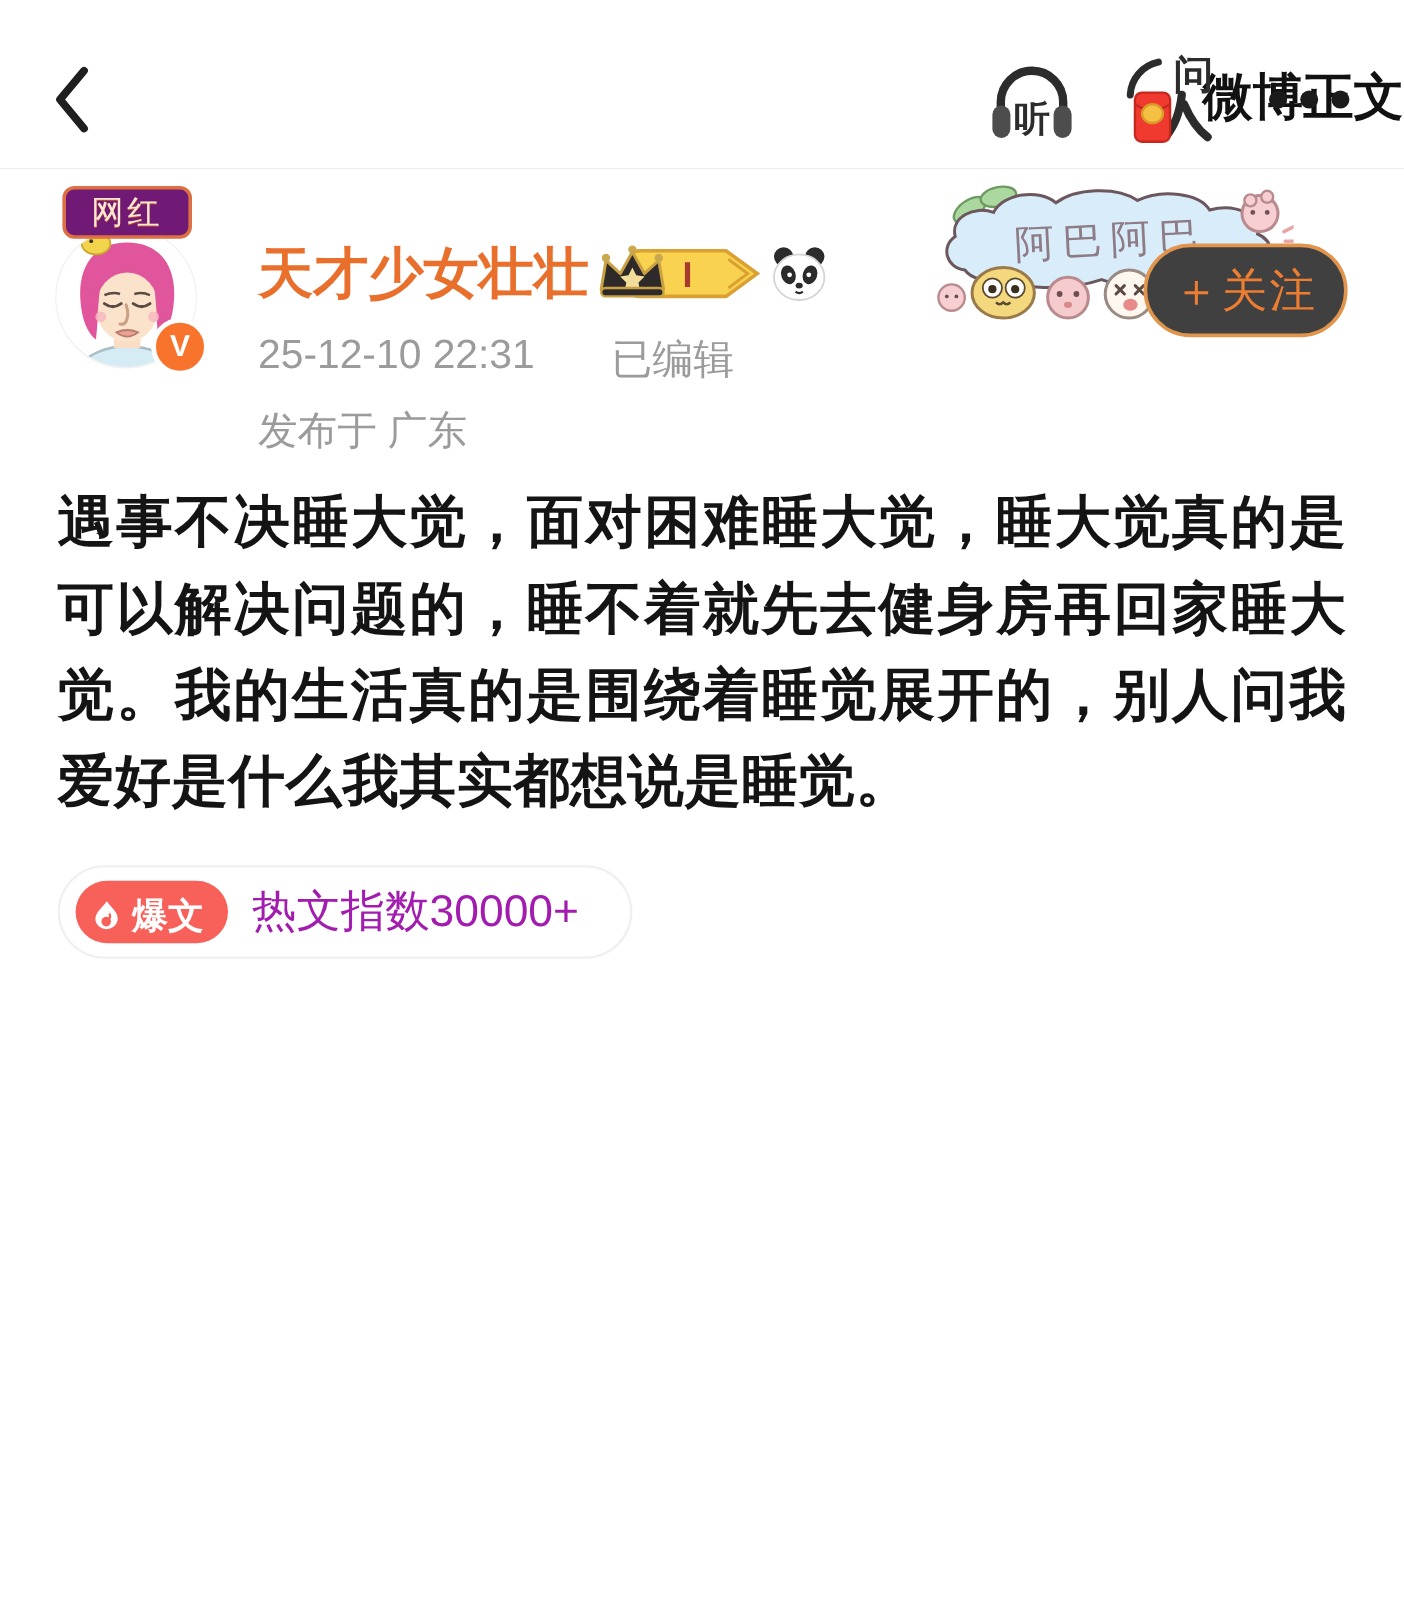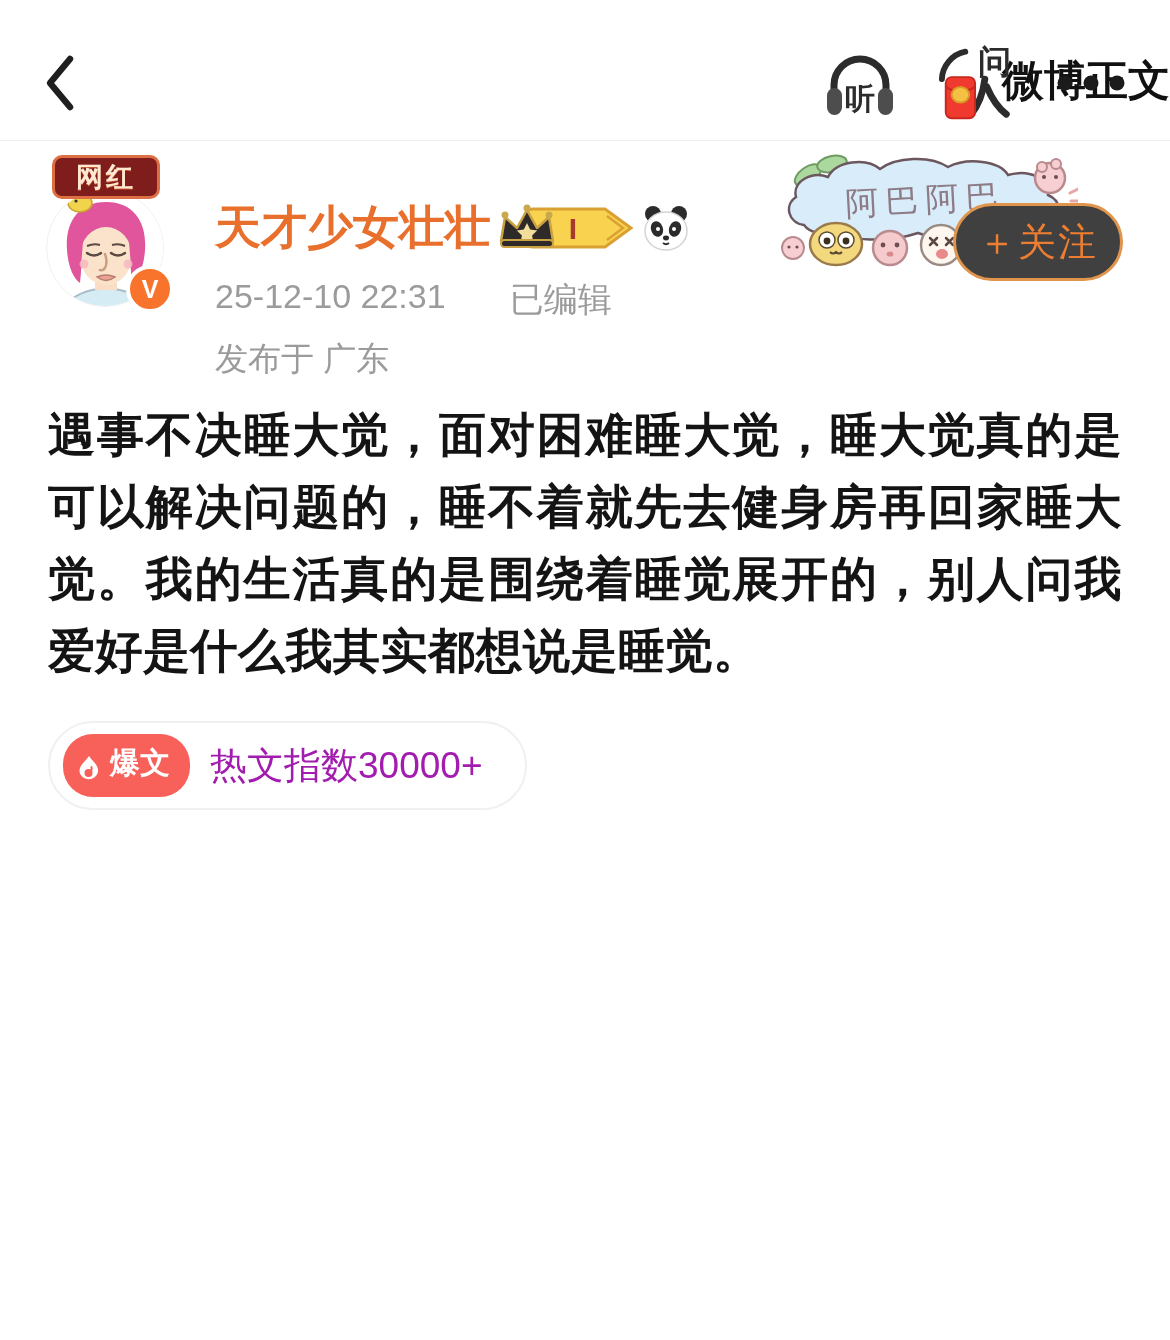--- a/index.html
+++ b/index.html
@@ -14,22 +14,22 @@
     font-size:42px; font-weight:700; color:#111; pointer-events:none; }
   .top-icons { margin-left:auto; display:flex; align-items:center; gap:36px; z-index:2; }
   .icon-btn { display:flex; align-items:center; justify-content:center; cursor:pointer; }
 
   
   .user-section { position:relative; height:232px; }
   .avatar-wrap { position:absolute; left:46px; top:48px; width:120px; height:120px; }
   .avatar-circle { width:118px; height:118px; border-radius:50%; overflow:hidden;
     border:1px solid #f0f0f0; background:#fff; }
   .fan-badge { position:absolute; left:6px; top:-34px; width:108px; height:44px;
-    background:#7f1d1d; border:3px solid #dd6f44; border-radius:10px;
-    color:#ffe9d2; font-size:27px; font-weight:700; letter-spacing:3px;
+    background:#701a75; border:3px solid #dd6f44; border-radius:10px;
+    color:#ffe9d2; font-size:27px; font-weight:400; letter-spacing:3px;
     display:flex; align-items:center; justify-content:center; z-index:3;
     text-shadow:0 1px 0 #c9552e; }
   .v-badge { position:absolute; right:-8px; bottom:-4px; width:48px; height:48px;
     background:#f8742c; border:4px solid #fff; border-radius:50%;
     color:#fff; font-size:25px; font-weight:700;
     display:flex; align-items:center; justify-content:center; z-index:4; }
 
   .user-info { margin-left:215px; padding-top:56px; }
   .name-row { display:flex; align-items:center; }
   .username { font-size:46px; font-weight:600; color:#e8702c; cursor:pointer; }
@@ -46,22 +46,22 @@
   
   .post-body { padding:0 48px; margin-top:26px; }
   .post-paragraph { font-size:47px; line-height:72px; color:#141414;
     font-weight:600; letter-spacing:0.5px; text-align:justify; }
   .post-paragraph + .post-paragraph { margin-top:58px; }
 
   
   .hot-badge { margin:34px 48px 0; display:inline-flex; align-items:center; gap:20px;
     border:2px solid #f0f0f0; border-radius:46px; padding:11px 42px 11px 13px;
     background:#fff; cursor:pointer; }
-  .hot-pill { display:inline-flex; align-items:flex-end; gap:8px; background:#f8605a;
-    color:#fff; border-radius:30px; padding:9px 20px 13px 13px;
+  .hot-pill { display:inline-flex; align-items:center; gap:8px; background:#f8605a;
+    color:#fff; border-radius:30px; padding:9px 20px 2px 13px;
     font-size:30px; font-weight:700; }
   .hot-index { font-size:37px; color:#a21caf; font-weight:400; }
 
   svg text { font-family:"Liberation Sans", sans-serif; }
 </style>
 </head>
 <body>
 
 
 

